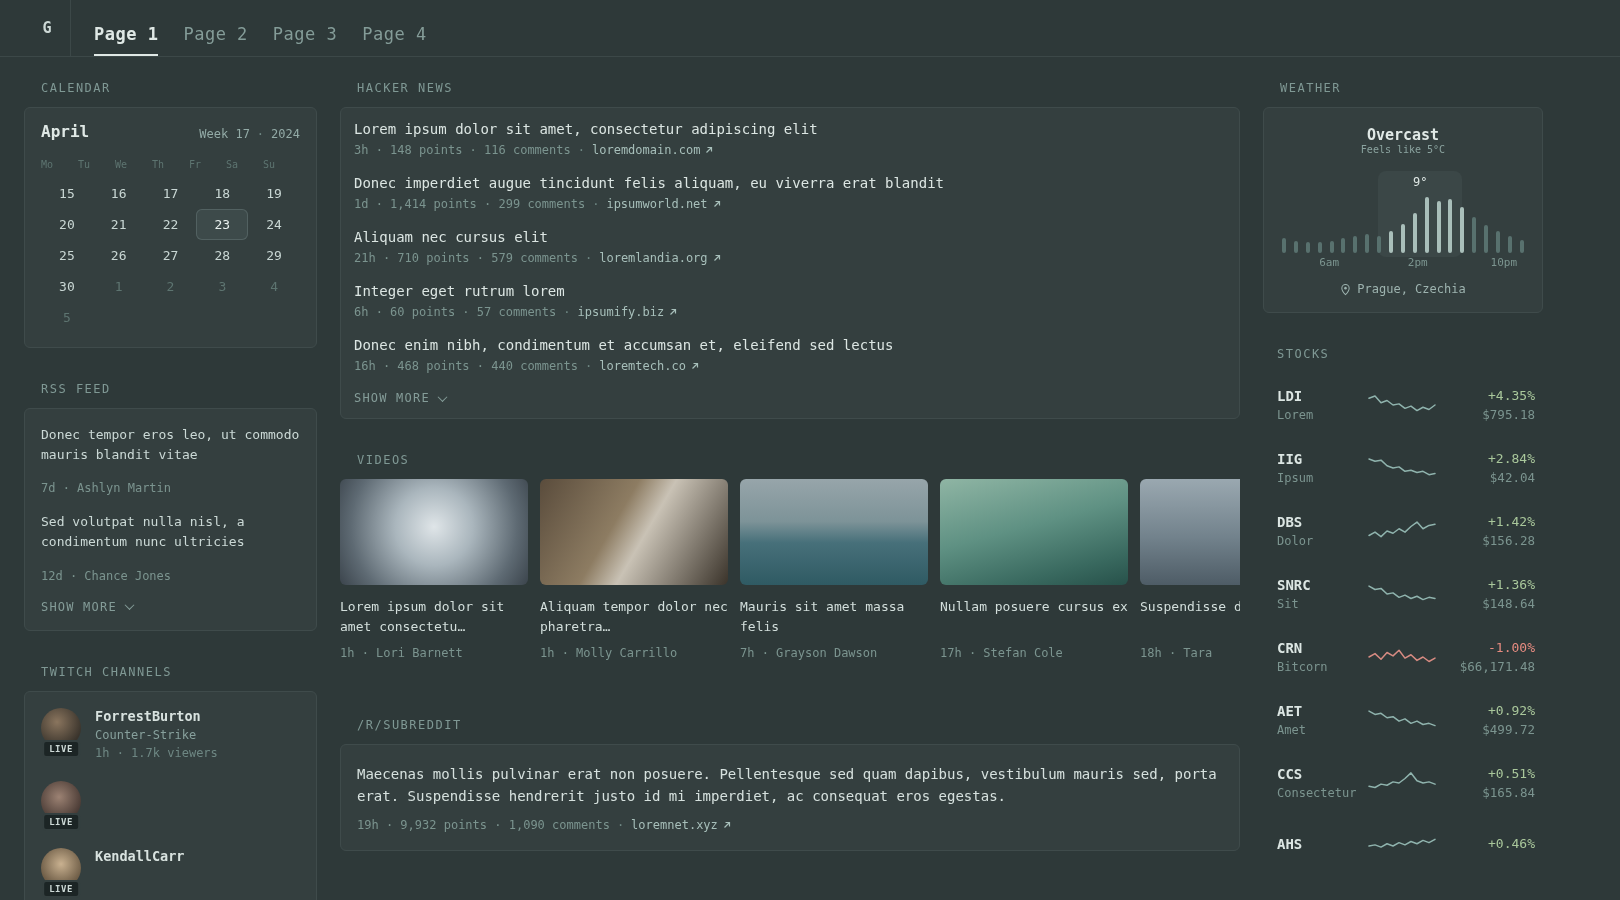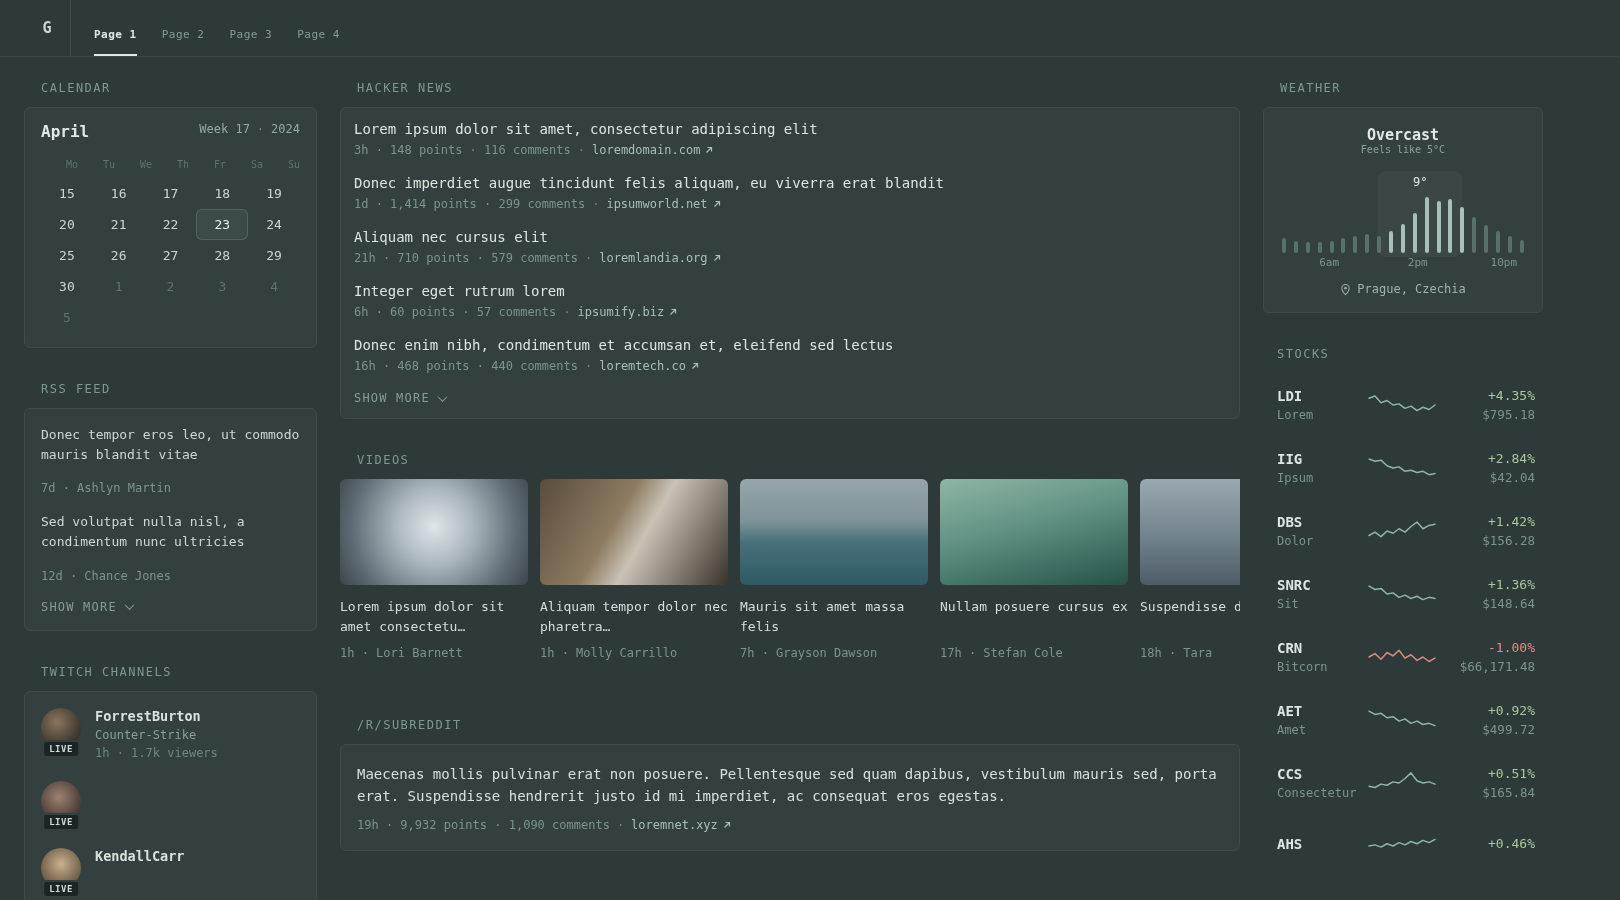--- a/index.html
+++ b/index.html
@@ -8,38 +8,38 @@
     background:#2e3939;
     color:#dce6e3;
     font-family:"DejaVu Sans Mono", monospace;
     font-size:13px;
   }
   
   .topbar { height:57px; border-bottom:1px solid #3c4848; display:flex; align-items:stretch; padding-left:24px; }
   .logo { width:47px; border-right:1px solid #3c4848; display:flex; align-items:center; justify-content:center;
           font-size:15px; font-weight:700; color:#cdd9d6; cursor:pointer; }
   .tabs { display:flex; padding-left:23px; }
-  .tab { display:flex; align-items:center; margin-right:25px; font-size:11px; letter-spacing:.5px;
+  .tab { display:flex; align-items:center; margin-right:25px; font-size:17px; letter-spacing:.5px;
          color:#849c98; cursor:pointer;margin-top:12px; }
   .tab.active { color:#dfe8e5; font-weight:700; box-shadow: inset 0 -2px 0 #dfe8e5; }
   
   .main { display:grid; grid-template-columns:293px 900px 280px; column-gap:23px;
           padding:24px 0 0 24px; align-items:start; }
   .col { display:flex; flex-direction:column; gap:34px; min-width:0; }
   .widget-title { font-size:12px; font-weight:400; letter-spacing:1.5px; color:#7f9894;
                   padding-left:17px; margin-bottom:12px; white-space:nowrap; }
   .card { background:#343f3f; border:1px solid #3f4b4b; border-radius:6px; }
   .sep { color:#6e8783; }
   
   .cal-card { padding:14px 16px 14px; }
-  .cal-head { display:flex; justify-content:space-between; align-items:flex-start; }
+  .cal-head { display:flex; justify-content:space-between; align-items:flex-end; }
   .cal-month { font-size:16px; font-weight:700; color:#dfe8e5; }
   .cal-week { font-size:12px; color:#93aba7; display:flex; gap:7px; }
   .cal-dow { display:grid; grid-template-columns:repeat(7,1fr); margin-top:18px;
-             font-size:10px; color:#5d7470; text-align:right; }
+             font-size:10px; color:#5d7470; text-align:left; }
   .cal-grid { display:grid; grid-template-columns:repeat(5,1fr); margin-top:8px;text-align:right; }
   .cal-day { height:31px; display:flex; align-items:center; justify-content:center;
              font-size:13px; color:#c9d7d4; border-radius:6px; cursor:pointer; }
   .cal-day.muted { color:#5d7470; }
   .cal-day.selected { background:#3d4a4a; box-shadow:inset 0 0 0 1px #526161; color:#e8f0ee; }
   
   .feed-card { padding:16px; display:flex; flex-direction:column; gap:17px; }
   .feed-title { font-size:13px; line-height:1.55; color:#cbd9d6; cursor:pointer; }
   .feed-meta { margin-top:16px; font-size:12px; color:#7b948f; }
   .show-more { display:flex; align-items:center; gap:9px; font-size:12px; letter-spacing:1.2px;

